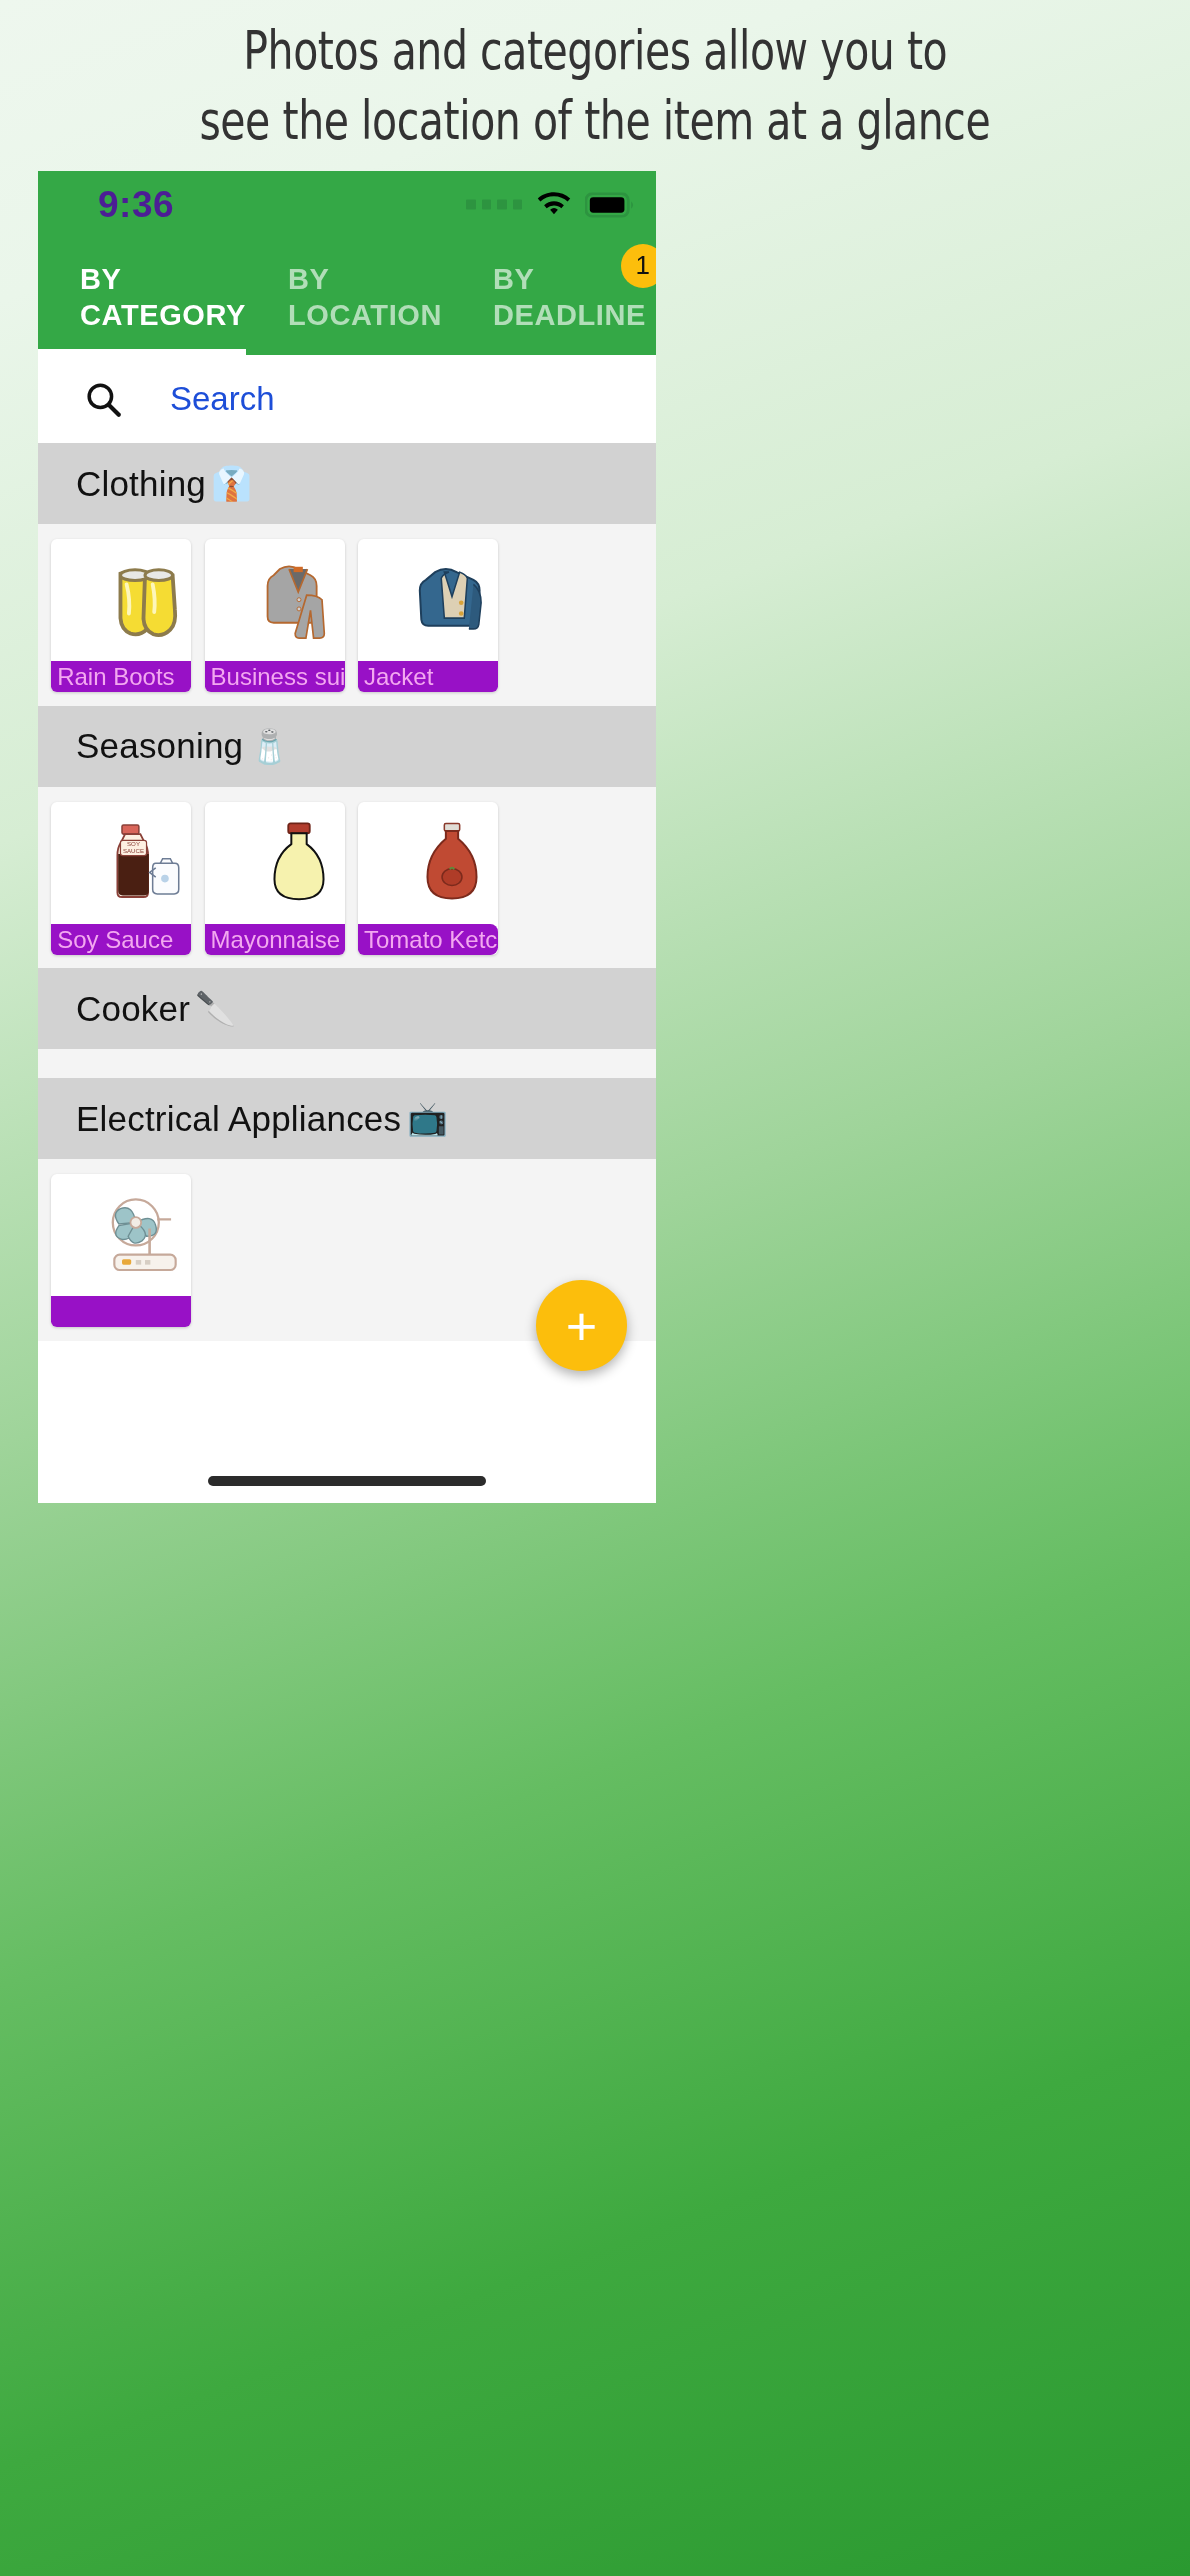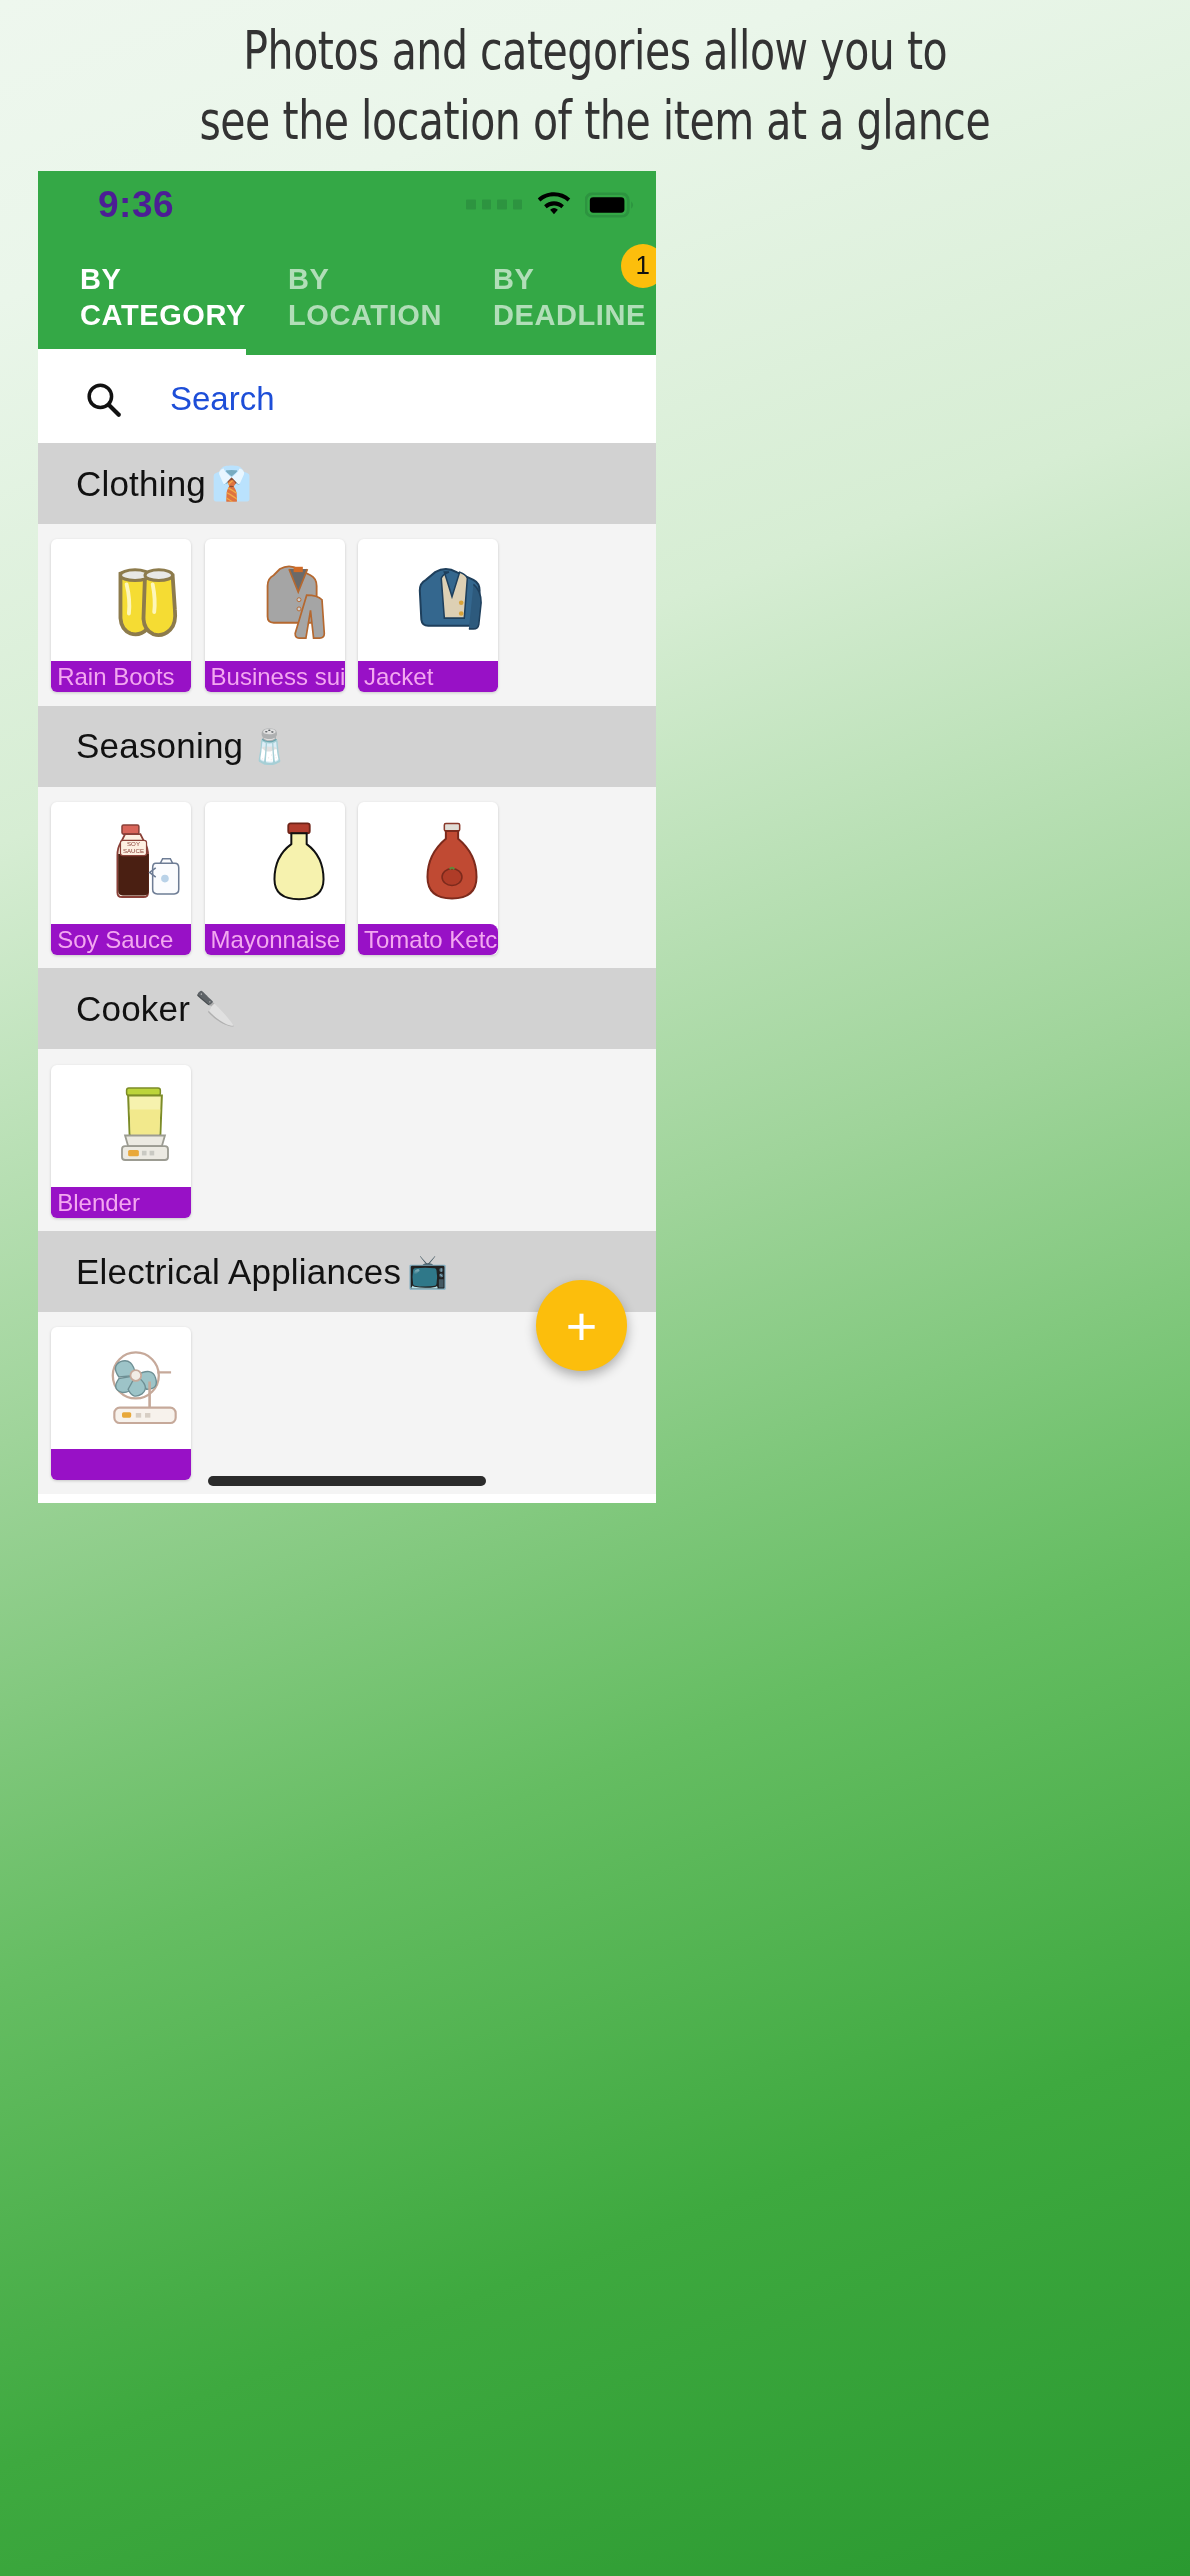--- a/index.html
+++ b/index.html
@@ -270,35 +270,20 @@
       </div>
       <div class="label wide">Tomato  Ketch</div>
     </div>
   </div>
 
   <div class="section-header">
     <span class="title">Cooker</span>
     <span class="emoji">🔪</span>
   </div>
   <div class="row">
-    <div class="card">
-      <div class="art">
-        <svg viewBox="0 0 120 110">
-          <rect x="36" y="6" width="44" height="10" rx="3" fill="#bcd43a" stroke="#7c8c28" stroke-width="2"></rect>
-          <path d="M38 16 l2 52 l40 0 l2-52 z" fill="#F6F2AE" stroke="#7c8c28" stroke-width="2.6"></path>
-          <path d="M40 34 l40 0 l-1.5 34 l-37 0 z" fill="#F2E98C"></path>
-          <path d="M34 68 l52 0 l-4 14 l-44 0 z" fill="#eceae2" stroke="#9c9c92" stroke-width="2.4"></path>
-          <rect x="30" y="82" width="60" height="18" rx="4" fill="#eceae2" stroke="#9c9c92" stroke-width="2.4"></rect>
-          <rect x="38" y="87" width="14" height="8" rx="2" fill="#e8a83a"></rect>
-          <rect x="56" y="88" width="6" height="6" fill="#c9c9c2"></rect>
-          <rect x="66" y="88" width="6" height="6" fill="#c9c9c2"></rect>
-        </svg>
-      </div>
-      <div class="label">Blender</div>
-    </div>
   </div>
 
   <div class="section-header">
     <span class="title">Electrical Appliances</span>
     <span class="emoji">📺</span>
   </div>
   <div class="row">
     <div class="card">
       <div class="art">
         <svg viewBox="0 0 120 110">

